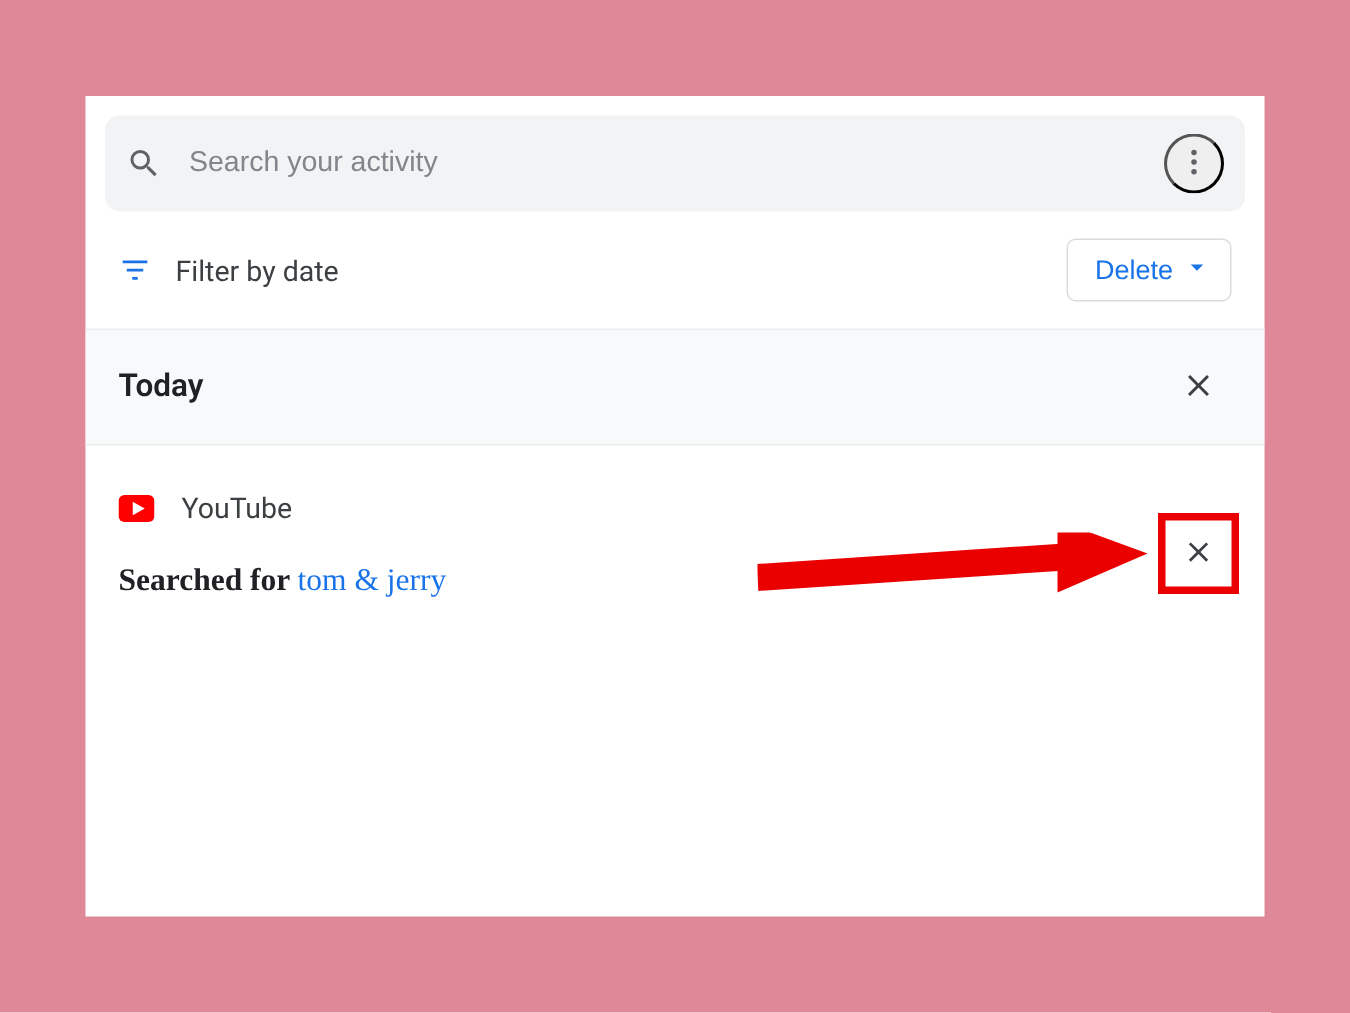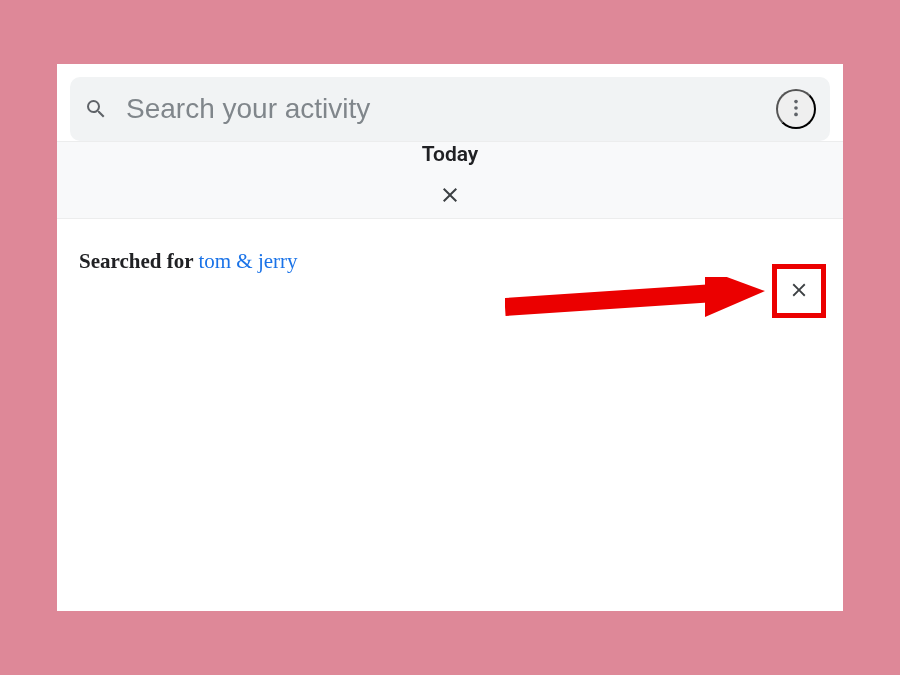--- a/index.html
+++ b/index.html
@@ -27,21 +27,21 @@
     display: flex;
     align-items: center;
     padding: 0 14px;
     gap: 18px;
   }
   .search-icon svg { width: 24px; height: 24px; display:block; }
   .search-input {
     flex: 1;
     border: none;
     background: transparent;
-    font-size: 28px;
+    font-size: 19px;
     color: #3c4043;
     outline: none;
   }
   .search-input::placeholder { color: #80868b; }
   .kebab {
     width: 40px; height: 40px;
     display: flex; align-items: center; justify-content: center;
     border-radius: 50%;
   }
   .kebab svg { width: 22px; height: 22px; }
@@ -81,21 +81,20 @@
   
   .section-header {
     height: 78px;
     background: #f8f9fa;
     border-top: 1px solid #eceded;
     border-bottom: 1px solid #eceded;
     display: flex;
     align-items: center;
     justify-content: space-between;
     padding: 0 22px;
-    flex-direction: column;
   }
   .section-title { font-size: 21px; font-weight: 600; color: #202124; }
   .close-section {
     width: 44px; height: 44px;
     display: flex; align-items: center; justify-content: center;
     cursor: pointer;
     border: none; background: transparent;
   }
   .close-section svg { width: 24px; height: 24px; }
 
@@ -177,35 +176,64 @@
       <span>
         <svg viewBox="0 0 24 24" fill="#5f6368">
             <circle cx="12" cy="5" r="2"></circle>
             <circle cx="12" cy="12" r="2"></circle>
             <circle cx="12" cy="19" r="2"></circle>
           </svg>
       </span>
     </button>
   </div>
 
+  <div class="filter-row">
+    <div class="filter-left">
+      <span class="filter-icon">
+        <svg viewBox="0 0 24 24">
+            <path d="M3 5h18v2H3z" fill="#1a73e8"></path>
+            <path d="M6 11h12v2H6z" fill="#1a73e8"></path>
+            <path d="M10 17h4v2h-4z" fill="#1a73e8"></path>
+          </svg>
+      </span>
+      <span class="filter-label">Filter by date</span>
+    </div>
+    <button class="delete-btn">
+      <span>Delete</span>
+      <span>
+        <svg viewBox="0 0 24 24" fill="#1a73e8">
+            <path d="M7 10l5 5 5-5z"></path>
+          </svg>
+      </span>
+    </button>
+  </div>
 
   <div class="section-header">
     <span class="section-title">Today</span>
     <button class="close-section">
       <span>
         <svg viewBox="0 0 24 24" fill="#3c4043">
             <path d="M19 6.41 17.59 5 12 10.59 6.41 5 5 6.41 10.59 12 5 17.59 6.41 19 12 13.41 17.59 19 19 17.59 13.41 12z"></path>
           </svg>
       </span>
     </button>
   </div>
 
   <div class="body-area">
 
 
+    <div class="item-source-row">
+      <span class="yt-icon">
+        <svg viewBox="0 0 24 18">
+            <rect x="0" y="0" width="24" height="18" rx="4" fill="#ff0000"></rect>
+            <path d="M9.5 4.5v9l8-4.5z" fill="#ffffff"></path>
+          </svg>
+      </span>
+      <span class="source-name">YouTube</span>
+    </div>
 
     <div class="item-title">
       <span>Searched for </span><a class="query-link">tom &amp; jerry</a>
     </div>
 
 
     <button class="delete-item">
       <span>
         <svg viewBox="0 0 24 24" fill="#3c4043">
             <path d="M19 6.41 17.59 5 12 10.59 6.41 5 5 6.41 10.59 12 5 17.59 6.41 19 12 13.41 17.59 19 19 17.59 13.41 12z"></path>

